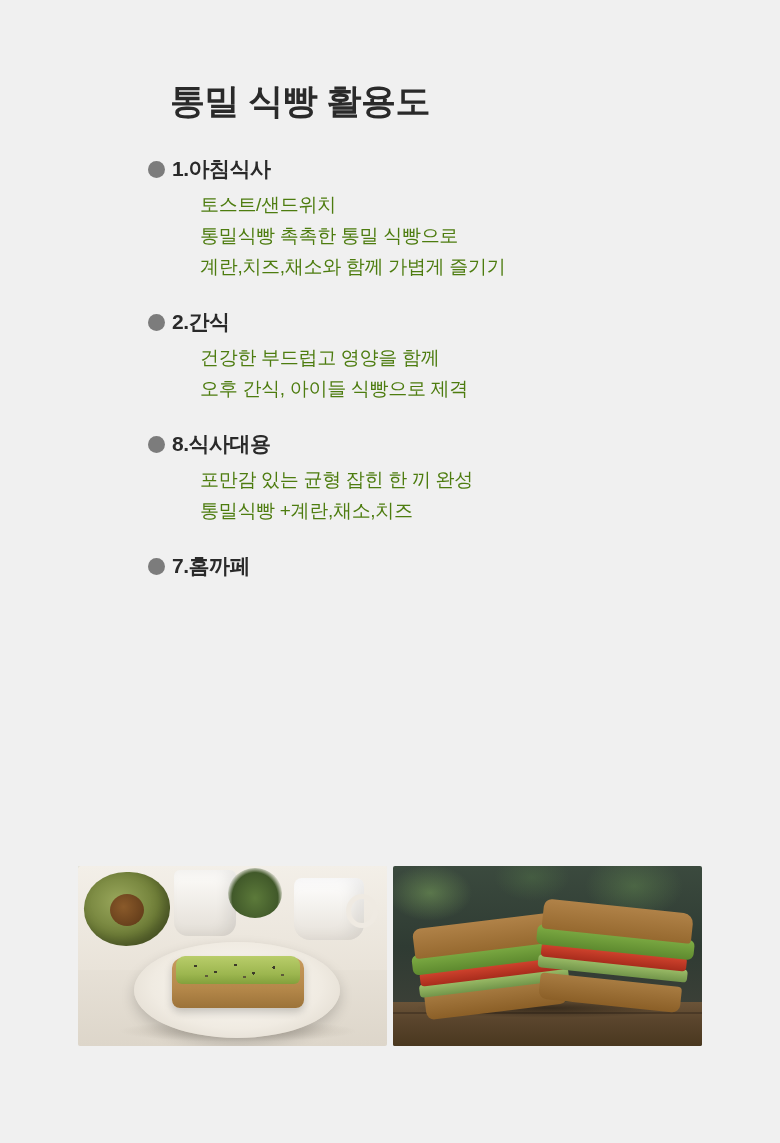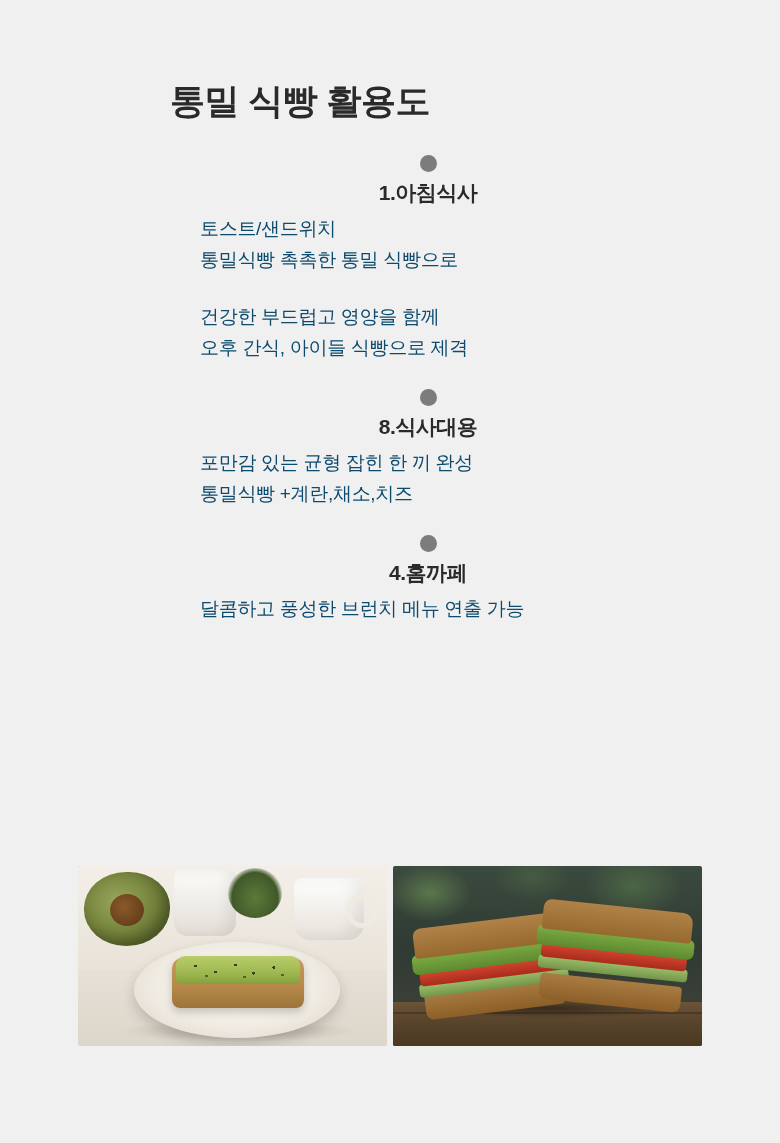--- a/index.html
+++ b/index.html
@@ -47,21 +47,20 @@
     margin-bottom: 26px;
   }
   .section:last-child {
     margin-bottom: 0;
   }
   .sec-head {
     display: flex;
     align-items: center;
     gap: 7px;
     margin-bottom: 6px;
-    flex-direction: column;
   }
   .bullet {
     width: 17px;
     height: 17px;
     border-radius: 50%;
     background: #7c7c7c;
     flex: 0 0 auto;
     display: block;
   }
   .sec-title {
@@ -70,21 +69,21 @@
     color: #2a2a2a;
     letter-spacing: -0.5px;
     white-space: nowrap;
   }
   .sec-lines {
     padding-left: 52px;
   }
   .sec-line {
     font-size: 19px;
     line-height: 31px;
-    color: #0c4a6e;
+    color: #4d7c0f;
     letter-spacing: -0.3px;
     white-space: nowrap;
   }
 
   
   .photos {
     position: absolute;
     left: 78px;
     top: 866px;
     width: 624px;
@@ -243,48 +242,52 @@
   <div class="sections">
 
     <div class="section">
       <div class="sec-head">
         <span class="bullet"></span>
         <span class="sec-title">1.아침식사</span>
       </div>
       <div class="sec-lines">
         <div class="sec-line">토스트/샌드위치</div>
         <div class="sec-line">통밀식빵 촉촉한 통밀 식빵으로</div>
+        <div class="sec-line">계란,치즈,채소와 함께 가볍게 즐기기</div>
       </div>
     </div>
 
     <div class="section">
+      <div class="sec-head">
+        <span class="bullet"></span>
+        <span class="sec-title">2.간식</span>
+      </div>
       <div class="sec-lines">
         <div class="sec-line">건강한 부드럽고 영양을 함께</div>
         <div class="sec-line">오후 간식, 아이들 식빵으로 제격</div>
       </div>
     </div>
 
     <div class="section">
       <div class="sec-head">
         <span class="bullet"></span>
         <span class="sec-title">8.식사대용</span>
       </div>
       <div class="sec-lines">
         <div class="sec-line">포만감 있는 균형 잡힌 한 끼 완성</div>
         <div class="sec-line">통밀식빵 +계란,채소,치즈</div>
       </div>
     </div>
 
     <div class="section">
       <div class="sec-head">
         <span class="bullet"></span>
-        <span class="sec-title">4.홈까페</span>
+        <span class="sec-title">7.홈까페</span>
       </div>
       <div class="sec-lines">
-        <div class="sec-line">달콤하고 풍성한 브런치 메뉴 연출 가능</div>
       </div>
     </div>
 
   </div>
 
   <div class="photos">
 
     <div class="photo photo-avocado">
       <div class="pa-wallL"></div>
       <div class="pa-avocado"></div>

